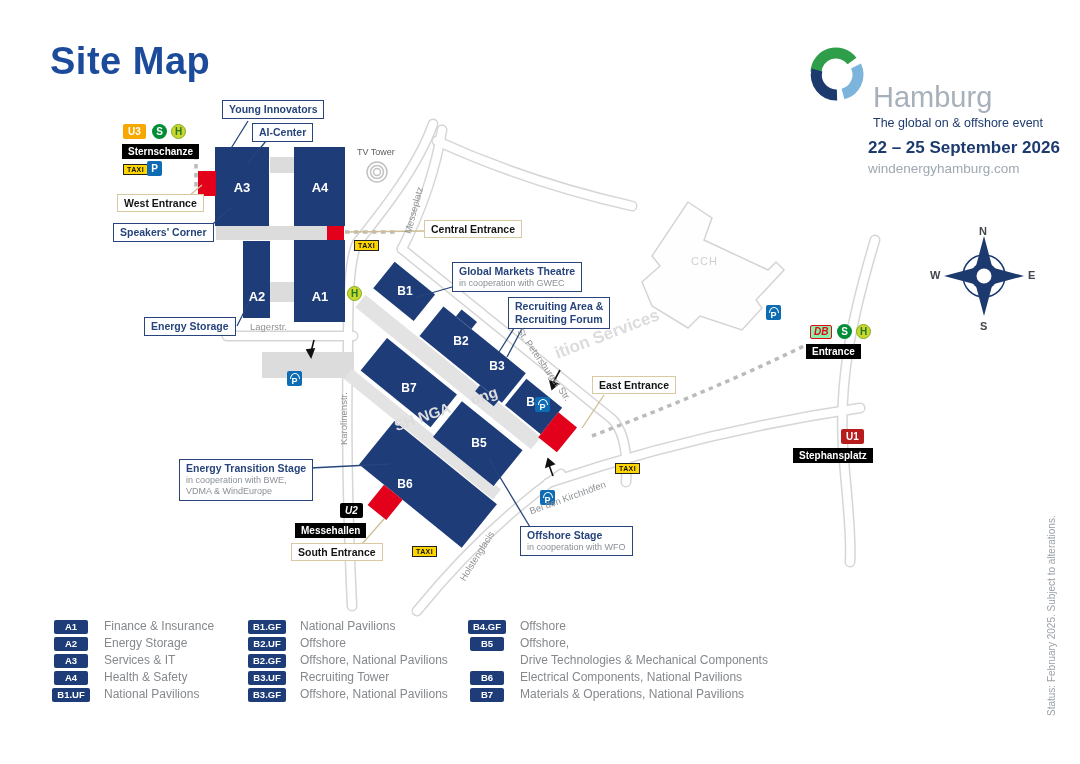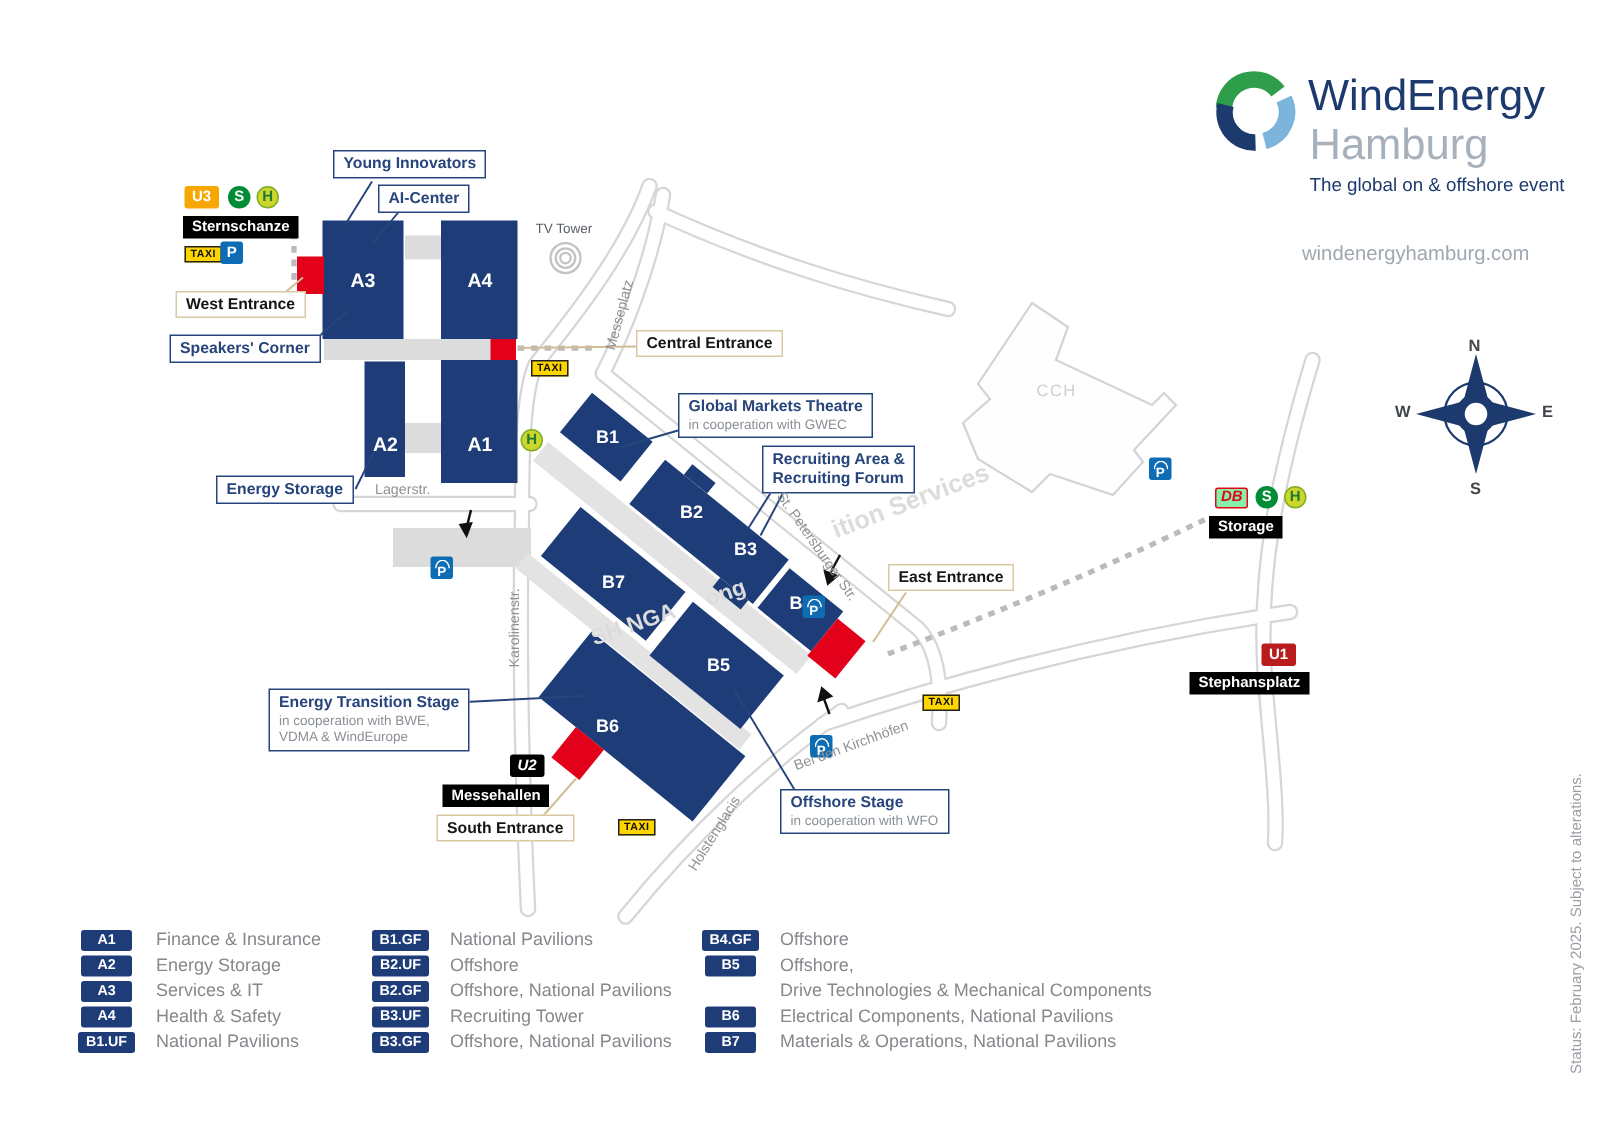--- a/index.html
+++ b/index.html
@@ -189,24 +189,25 @@
       <circle cx="984" cy="276" r="10.5" fill="#ffffff" stroke="#1d3a6e" stroke-width="6"></circle>
     </g>
 
     <g fill="none" stroke-linecap="butt">
       <path d="M 816,72 A 20,20 0 0 1 852,61" stroke="#2f9e4a" stroke-width="11"></path>
       <path d="M 856,66 A 20,20 0 0 1 843,94" stroke="#7cb4dc" stroke-width="11"></path>
       <path d="M 837,95 A 20,20 0 0 1 817,70" stroke="#1d3a6e" stroke-width="11"></path>
     </g>
   </svg>
 
-
-  <div class="abs" id="logo-text1">WindEnergy</div>
+  <div class="abs" id="site-title">Site Map</div>
+
   <div class="abs" id="logo-text2">Hamburg</div>
   <div class="abs" id="logo-tagline">The global on &amp; offshore event</div>
+  <div class="abs" id="logo-dates">22 – 25 September 2026</div>
   <div class="abs" id="logo-site">windenergyhamburg.com</div>
 
   <div class="abs badge-u u3" style="left:123px;top:124px">U3</div>
   <div class="abs circ sbahn" style="left:152px;top:124px">S</div>
   <div class="abs circ hbus" style="left:171px;top:124px">H</div>
   <div class="abs station" style="left:122px;top:144px">Sternschanze</div>
   <div class="abs taxi" style="left:123px;top:164px">TAXI</div>
   <div class="abs pk" style="left:147px;top:161px">P</div>
 
   <div class="abs co" style="left:222px;top:100px">Young Innovators</div>
@@ -255,21 +256,21 @@
   <div class="abs pk roof" style="left:766px;top:245px">P</div>
   <div class="abs taxi" style="left:615px;top:463px">TAXI</div>
   <div class="abs taxi" style="left:412px;top:546px">TAXI</div>
 
   <div class="abs badge-u u2" style="left:340px;top:503px">U2</div>
   <div class="abs station" style="left:295px;top:523px">Messehallen</div>
 
   <div class="abs dbb" style="left:810px;top:325px">DB</div>
   <div class="abs circ sbahn" style="left:837px;top:324px">S</div>
   <div class="abs circ hbus" style="left:856px;top:324px">H</div>
-  <div class="abs station" style="left:806px;top:344px">Storage</div>
+  <div class="abs station" style="left:806px;top:344px">Entrance</div>
   <div class="abs badge-u u1" style="left:841px;top:429px">U1</div>
   <div class="abs station" style="left:793px;top:448px">Stephansplatz</div>
 
   <div class="abs street" style="left:402px;top:232px;transform:rotate(-75deg)">Messeplatz</div>
   <div class="abs street" style="left:250px;top:321px">Lagerstr.</div>
   <div class="abs street" style="left:338px;top:445px;transform:rotate(-90deg)">Karolinenstr.</div>
   <div class="abs street" style="left:524px;top:326px;transform:rotate(55deg)">St. Petersburger Str.</div>
   <div class="abs street" style="left:528px;top:506px;transform:rotate(-20deg)">Bei den Kirchhöfen</div>
   <div class="abs street" style="left:457px;top:577px;transform:rotate(-58deg)">Holstenglacis</div>
 

